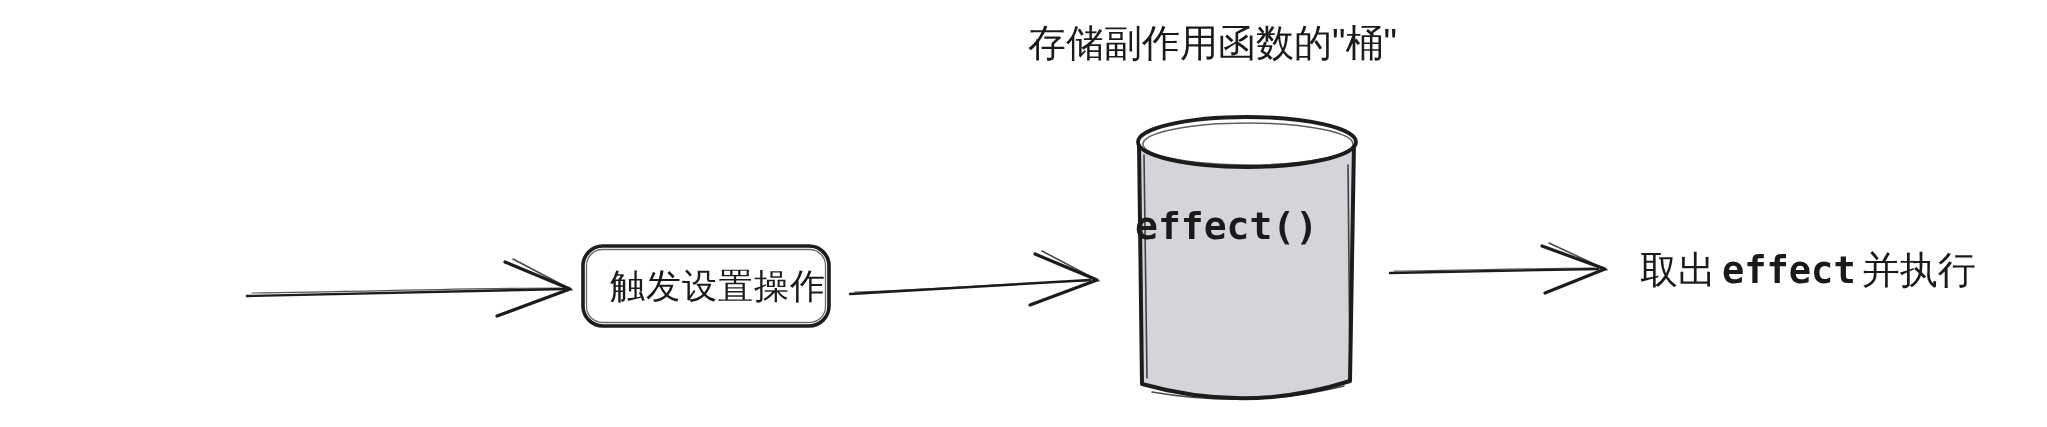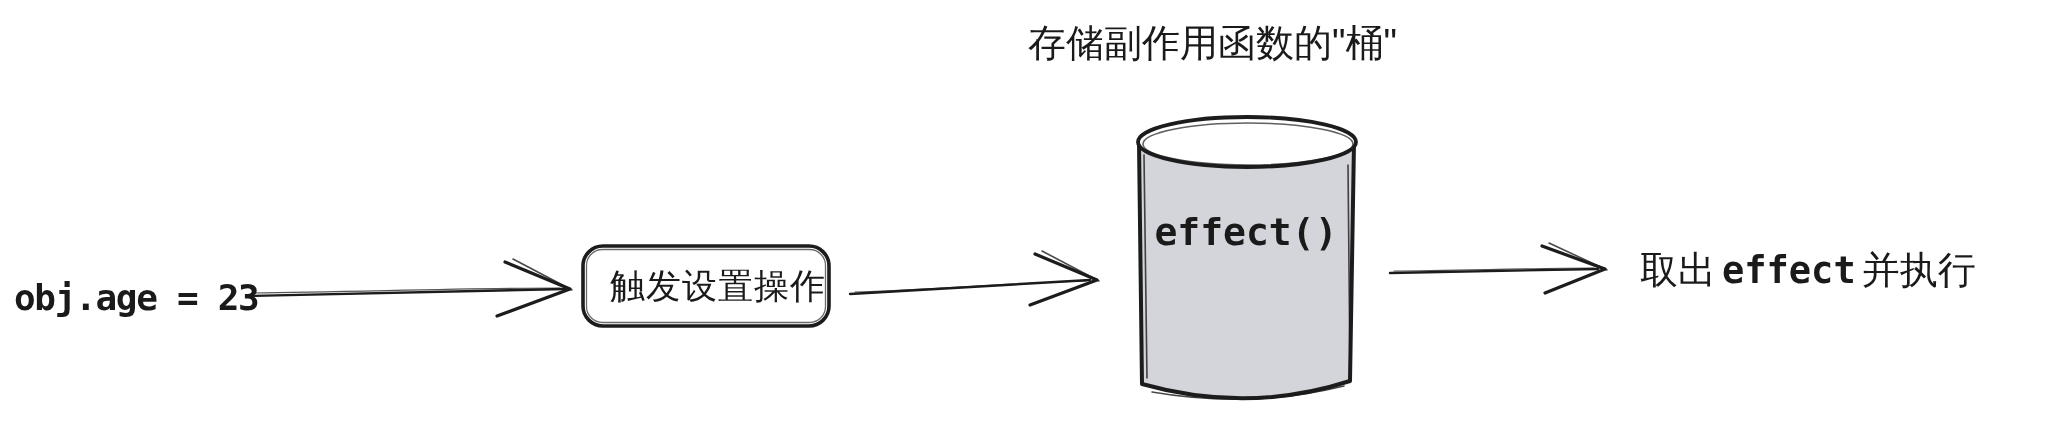--- a/index.html
+++ b/index.html
@@ -24,22 +24,22 @@
     left:1028px;top:20px;width:356px;
     text-align:center;
     font-size:38px;font-weight:500;line-height:46px;
   }
   .trigger-label{
     left:583px;top:246px;width:270px;height:80px;
     display:flex;align-items:center;justify-content:center;
     font-size:35px;font-weight:500;letter-spacing:1px;
   }
   .effect-label{
-    left:1135px;top:209px;width:222px;
-    text-align:center;
+    left:1135px;top:203px;width:222px;
+    text-align:left;
     font-family:"DejaVu Sans Mono", monospace;
     font-weight:bold;font-size:38px;line-height:46px;
   }
   .result-line{
     left:1640px;top:247px;
     font-size:38px;font-weight:500;line-height:47px;
   }
   .result-line .code{
     font-family:"DejaVu Sans Mono", monospace;
     font-weight:bold;font-size:37px;
@@ -86,21 +86,20 @@
     <g>
       <path class="ink" stroke-width="2.4" d="M 1390 273 L 1598 269"></path>
       <path class="ink" stroke-width="1.2" opacity="0.75" d="M 1394 271 C 1450 271 1530 268 1594 268"></path>
       <path class="ink" stroke-width="3.2" d="M 1542 246 L 1605 269 L 1545 293"></path>
       <path class="ink" stroke-width="1.6" opacity="0.8" d="M 1549 243 L 1607 270"></path>
     </g>
   </svg>
 
   <div class="txt bucket-title">存储副作用函数的"桶"</div>
 
-  <div class="txt source-code">obj.age = 23</div>
 
   <div class="txt trigger-label">触发设置操作</div>
 
   <div class="txt effect-label">effect()</div>
 
   <div class="txt result-line">
     <span>取出</span><span class="code">effect</span><span>并执行</span>
   </div>
 
 </div>

